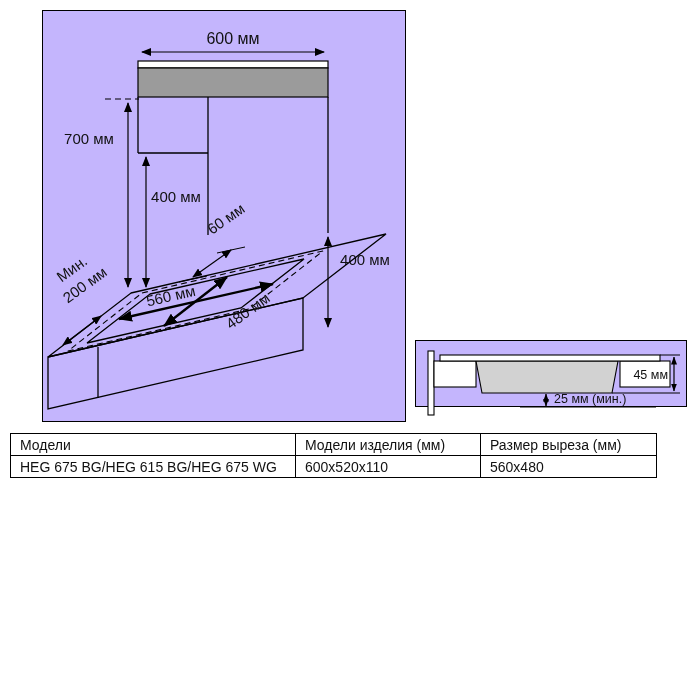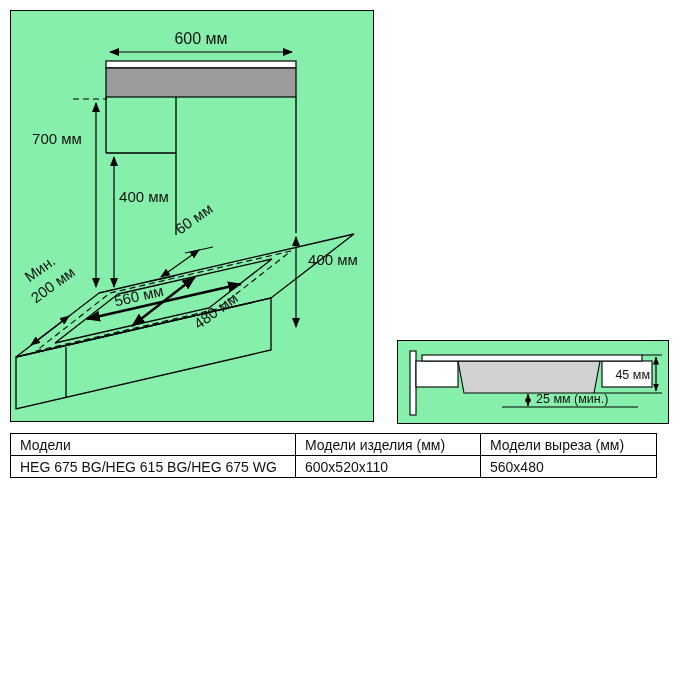--- a/index.html
+++ b/index.html
@@ -1,21 +1,21 @@
 <!DOCTYPE html>
 <html><head>
 <meta charset="utf-8">
 <style>
   * { margin:0; padding:0; box-sizing:border-box; }
   html,body { background:#fff; }
   body { width:700px; height:700px; font-family:"Liberation Sans", sans-serif; }
   .page { position:relative; width:700px; height:700px; background:#fff; overflow:hidden; }
-  .box { position:absolute; border:1px solid #000; background:#86efac; }
+  .box { position:absolute; border:1px solid #000; background:#c4b5fd;margin-left:32px; }
   #main-box { left:10px; top:10px; width:364px; height:412px; }
-  #side-box { left:397px; top:340px; width:272px; height:84px; }
+  #side-box { left:383px; top:340px; width:272px; height:67px; }
   svg { display:block; }
   svg text { fill:#111; font-family:"Liberation Sans", sans-serif; }
   .t16 { font-size:16px; }
   .t15 { font-size:15px; }
   .t12 { font-size:12.5px; }
   .ln  { fill:none; stroke:#000; stroke-width:1.3; }
   .ln2 { fill:#fff;  stroke:#000; stroke-width:1.1; }
   .dim { fill:none; stroke:#000; stroke-width:1.2; }
   .dimb{ fill:none; stroke:#000; stroke-width:2.4; }
   .dash{ fill:none; stroke:#000; stroke-width:1.1; stroke-dasharray:6 4; }
@@ -148,21 +148,21 @@
   <table class="spec">
     <colgroup>
       <col style="width:285px">
       <col style="width:185px">
       <col style="width:176px">
     </colgroup>
     <thead>
       <tr>
         <th>Модели</th>
         <th>Модели изделия (мм)</th>
-        <th>Модели выреза (мм)</th>
+        <th>Размер выреза (мм)</th>
       </tr>
     </thead>
     <tbody>
       <tr>
         <td>HEG 675 BG/HEG 615 BG/HEG 675 WG</td>
         <td>600x520x110</td>
         <td>560x480</td>
       </tr>
     </tbody>
   </table>

